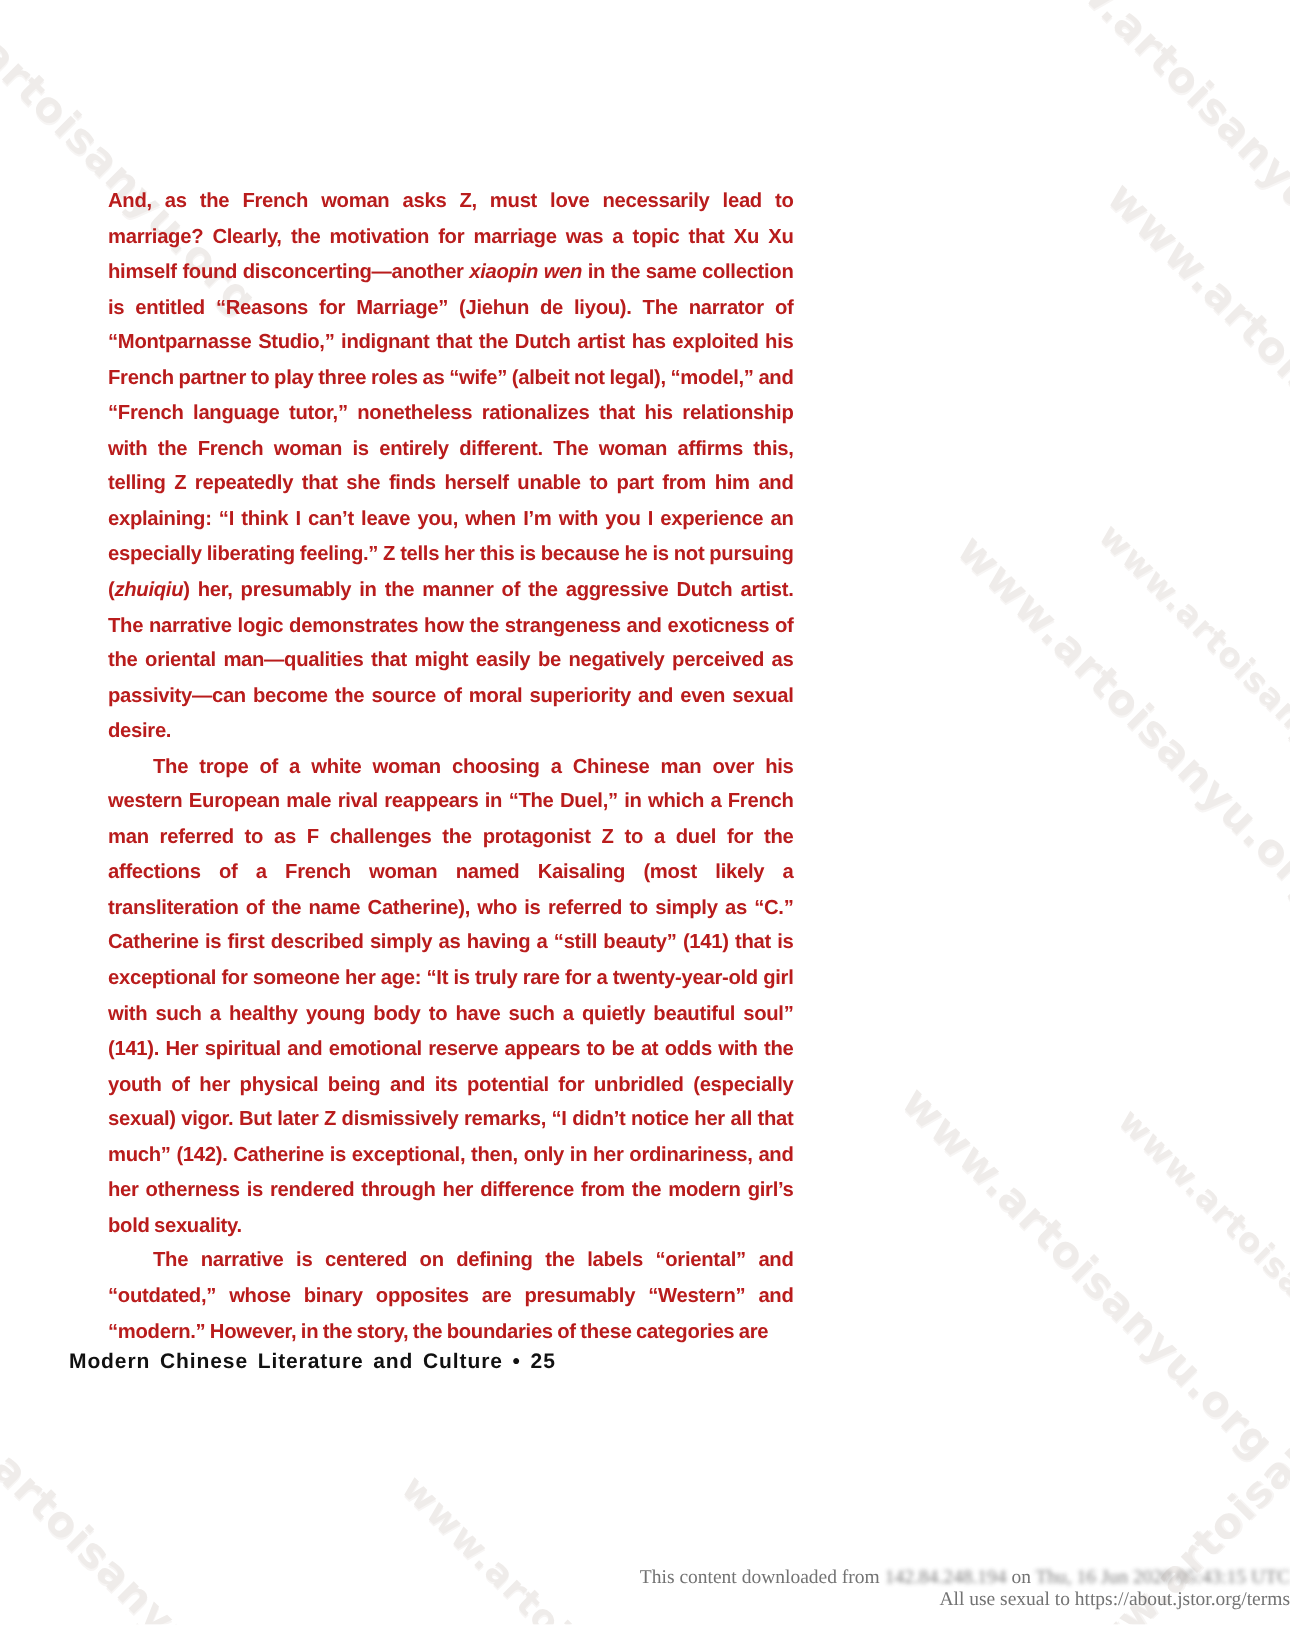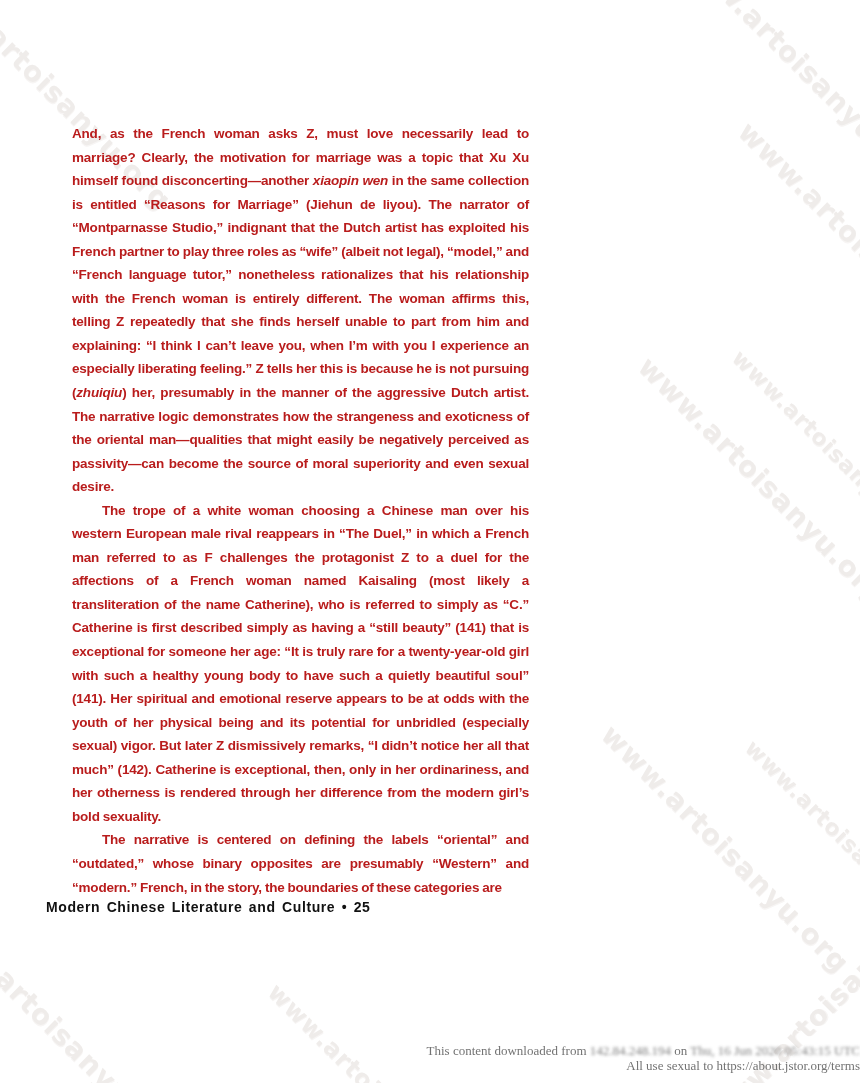--- a/index.html
+++ b/index.html
@@ -101,21 +101,21 @@
   <span class="wm wm5">www.artoisanyu.org</span>
   <span class="wm wm6">www.artoisanyu.org</span>
   <span class="wm wm7">www.artoisanyu.org</span>
   <span class="wm wm8">www.artoisanyu.org</span>
   <span class="wm wm9">www.artoisanyu.org</span>
   <span class="wm wm10">www.artoisanyu.org</span>
 
   <main class="text-block">
     <p>And, as the French woman asks Z, must love necessarily lead to marriage? Clearly, the motivation for marriage was a topic that Xu Xu himself found disconcerting—another <i>xiaopin wen</i> in the same collection is entitled “Reasons for Marriage” (Jiehun de liyou). The narrator of “Montparnasse Studio,” indignant that the Dutch artist has exploited his French partner to play three roles as “wife” (albeit not legal), “model,” and “French language tutor,” nonetheless rationalizes that his relationship with the French woman is entirely different. The woman affirms this, telling Z repeatedly that she finds herself unable to part from him and explaining: “I think I can’t leave you, when I’m with you I experience an especially liberating feeling.” Z tells her this is because he is not pursuing (<i>zhuiqiu</i>) her, presumably in the manner of the aggressive Dutch artist. The narrative logic demonstrates how the strangeness and exoticness of the oriental man—qualities that might easily be negatively perceived as passivity—can become the source of moral superiority and even sexual desire.</p>
     <p class="indent">The trope of a white woman choosing a Chinese man over his western European male rival reappears in “The Duel,” in which a French man referred to as F challenges the protagonist Z to a duel for the affections of a French woman named Kaisaling (most likely a transliteration of the name Catherine), who is referred to simply as “C.” Catherine is first described simply as having a “still beauty” (141) that is exceptional for someone her age: “It is truly rare for a twenty-year-old girl with such a healthy young body to have such a quietly beautiful soul” (141). Her spiritual and emotional reserve appears to be at odds with the youth of her physical being and its potential for unbridled (especially sexual) vigor. But later Z dismissively remarks, “I didn’t notice her all that much” (142). Catherine is exceptional, then, only in her ordinariness, and her otherness is rendered through her difference from the modern girl’s bold sexuality.</p>
-    <p class="indent">The narrative is centered on defining the labels “oriental” and “outdated,” whose binary opposites are presumably “Western” and “modern.” French, in the story, the boundaries of these categories are</p>
+    <p class="indent">The narrative is centered on defining the labels “oriental” and “outdated,” whose binary opposites are presumably “Western” and “modern.” However, in the story, the boundaries of these categories are</p>
   </main>
 
   <div class="running-footer">
     <span>Modern Chinese Literature and Culture • 25</span>
   </div>
 
   <div class="jstor-footer">
     <div>
       <span>This content downloaded from</span>
       <span class="blur">142.84.248.194</span>

